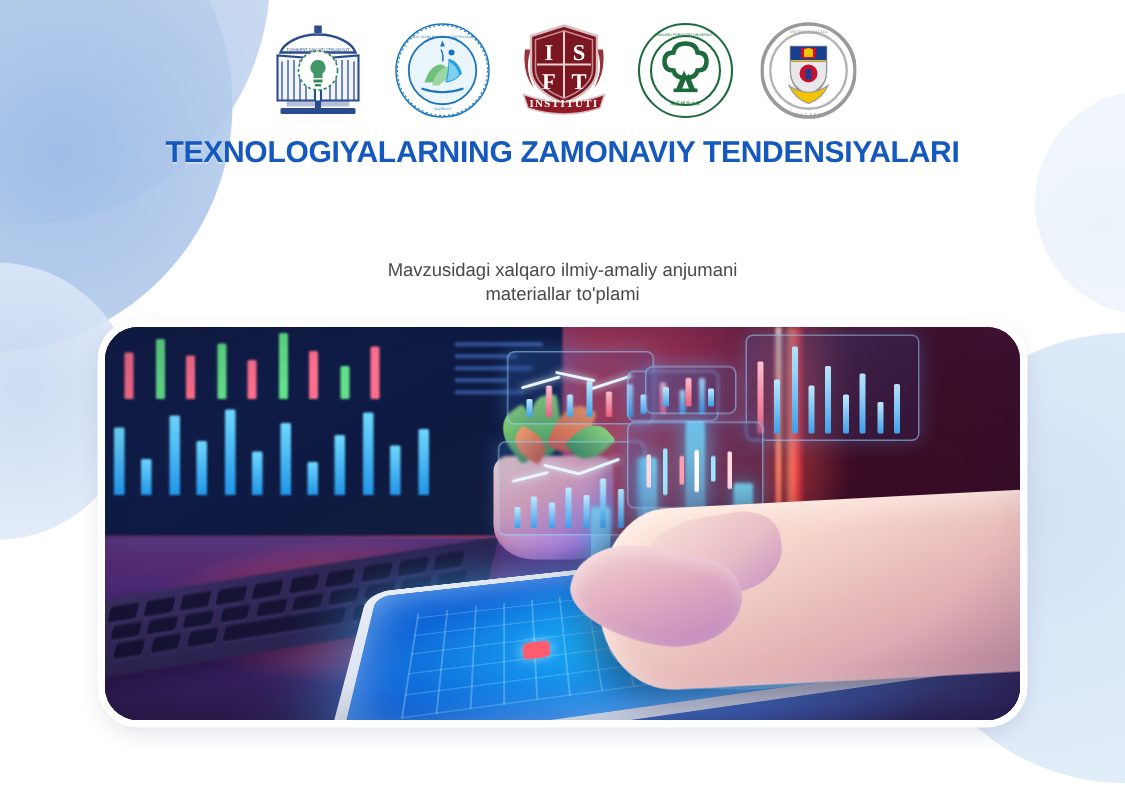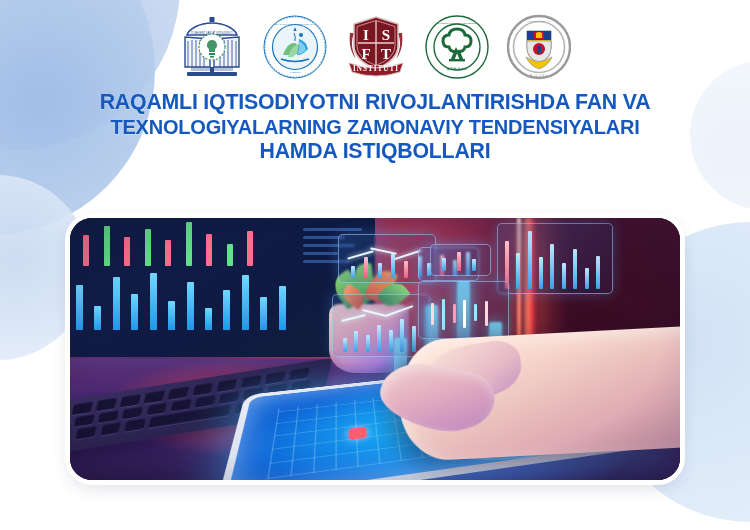--- a/index.html
+++ b/index.html
@@ -446,25 +446,27 @@
         <path d="M30 35 h4 v7 h-4 z" fill="#1b3f8f"></path>
         <path d="M19 46 q13 9 26 0 q-4 9 -13 12 q-9 -3 -13 -12 z" fill="#f3c400" stroke="#9a9a9a" stroke-width=".8"></path>
         <text x="32" y="11" font-size="2.5" fill="#8c8c8c" text-anchor="middle" font-family="Liberation Serif, serif">UNIVERSITI MALAYA</text>
         <text x="32" y="66" font-size="3" fill="#8c8c8c" text-anchor="middle" letter-spacing="1" font-family="Liberation Serif, serif">MALAYA</text>
       </svg>
     </div>
 
   </div>
 
   <h1 class="title">
-    <span class="tline l1">RAQAMLI IQTISODIYOTNI RIVOJLANTIRISHDA FAN VA</span>
     <span class="tline l2">TEXNOLOGIYALARNING ZAMONAVIY TENDENSIYALARI</span>
-    <span class="tline l3">HAMDA ISTIQBOLLARI</span>
   </h1>
 
+  <div class="subtitle">
+    <span>Mavzusidagi xalqaro ilmiy-amaliy anjumani</span>
+    <span>materiallar to'plami</span>
+  </div>
 
   <div class="hero">
     <div class="hero-inner">
       <div class="bg-wall"></div>
       <div class="bg-desk"></div>
 
       <div class="neon-strip"></div>
       <div class="neon-strip2"></div>
 
       <div class="monitor">

